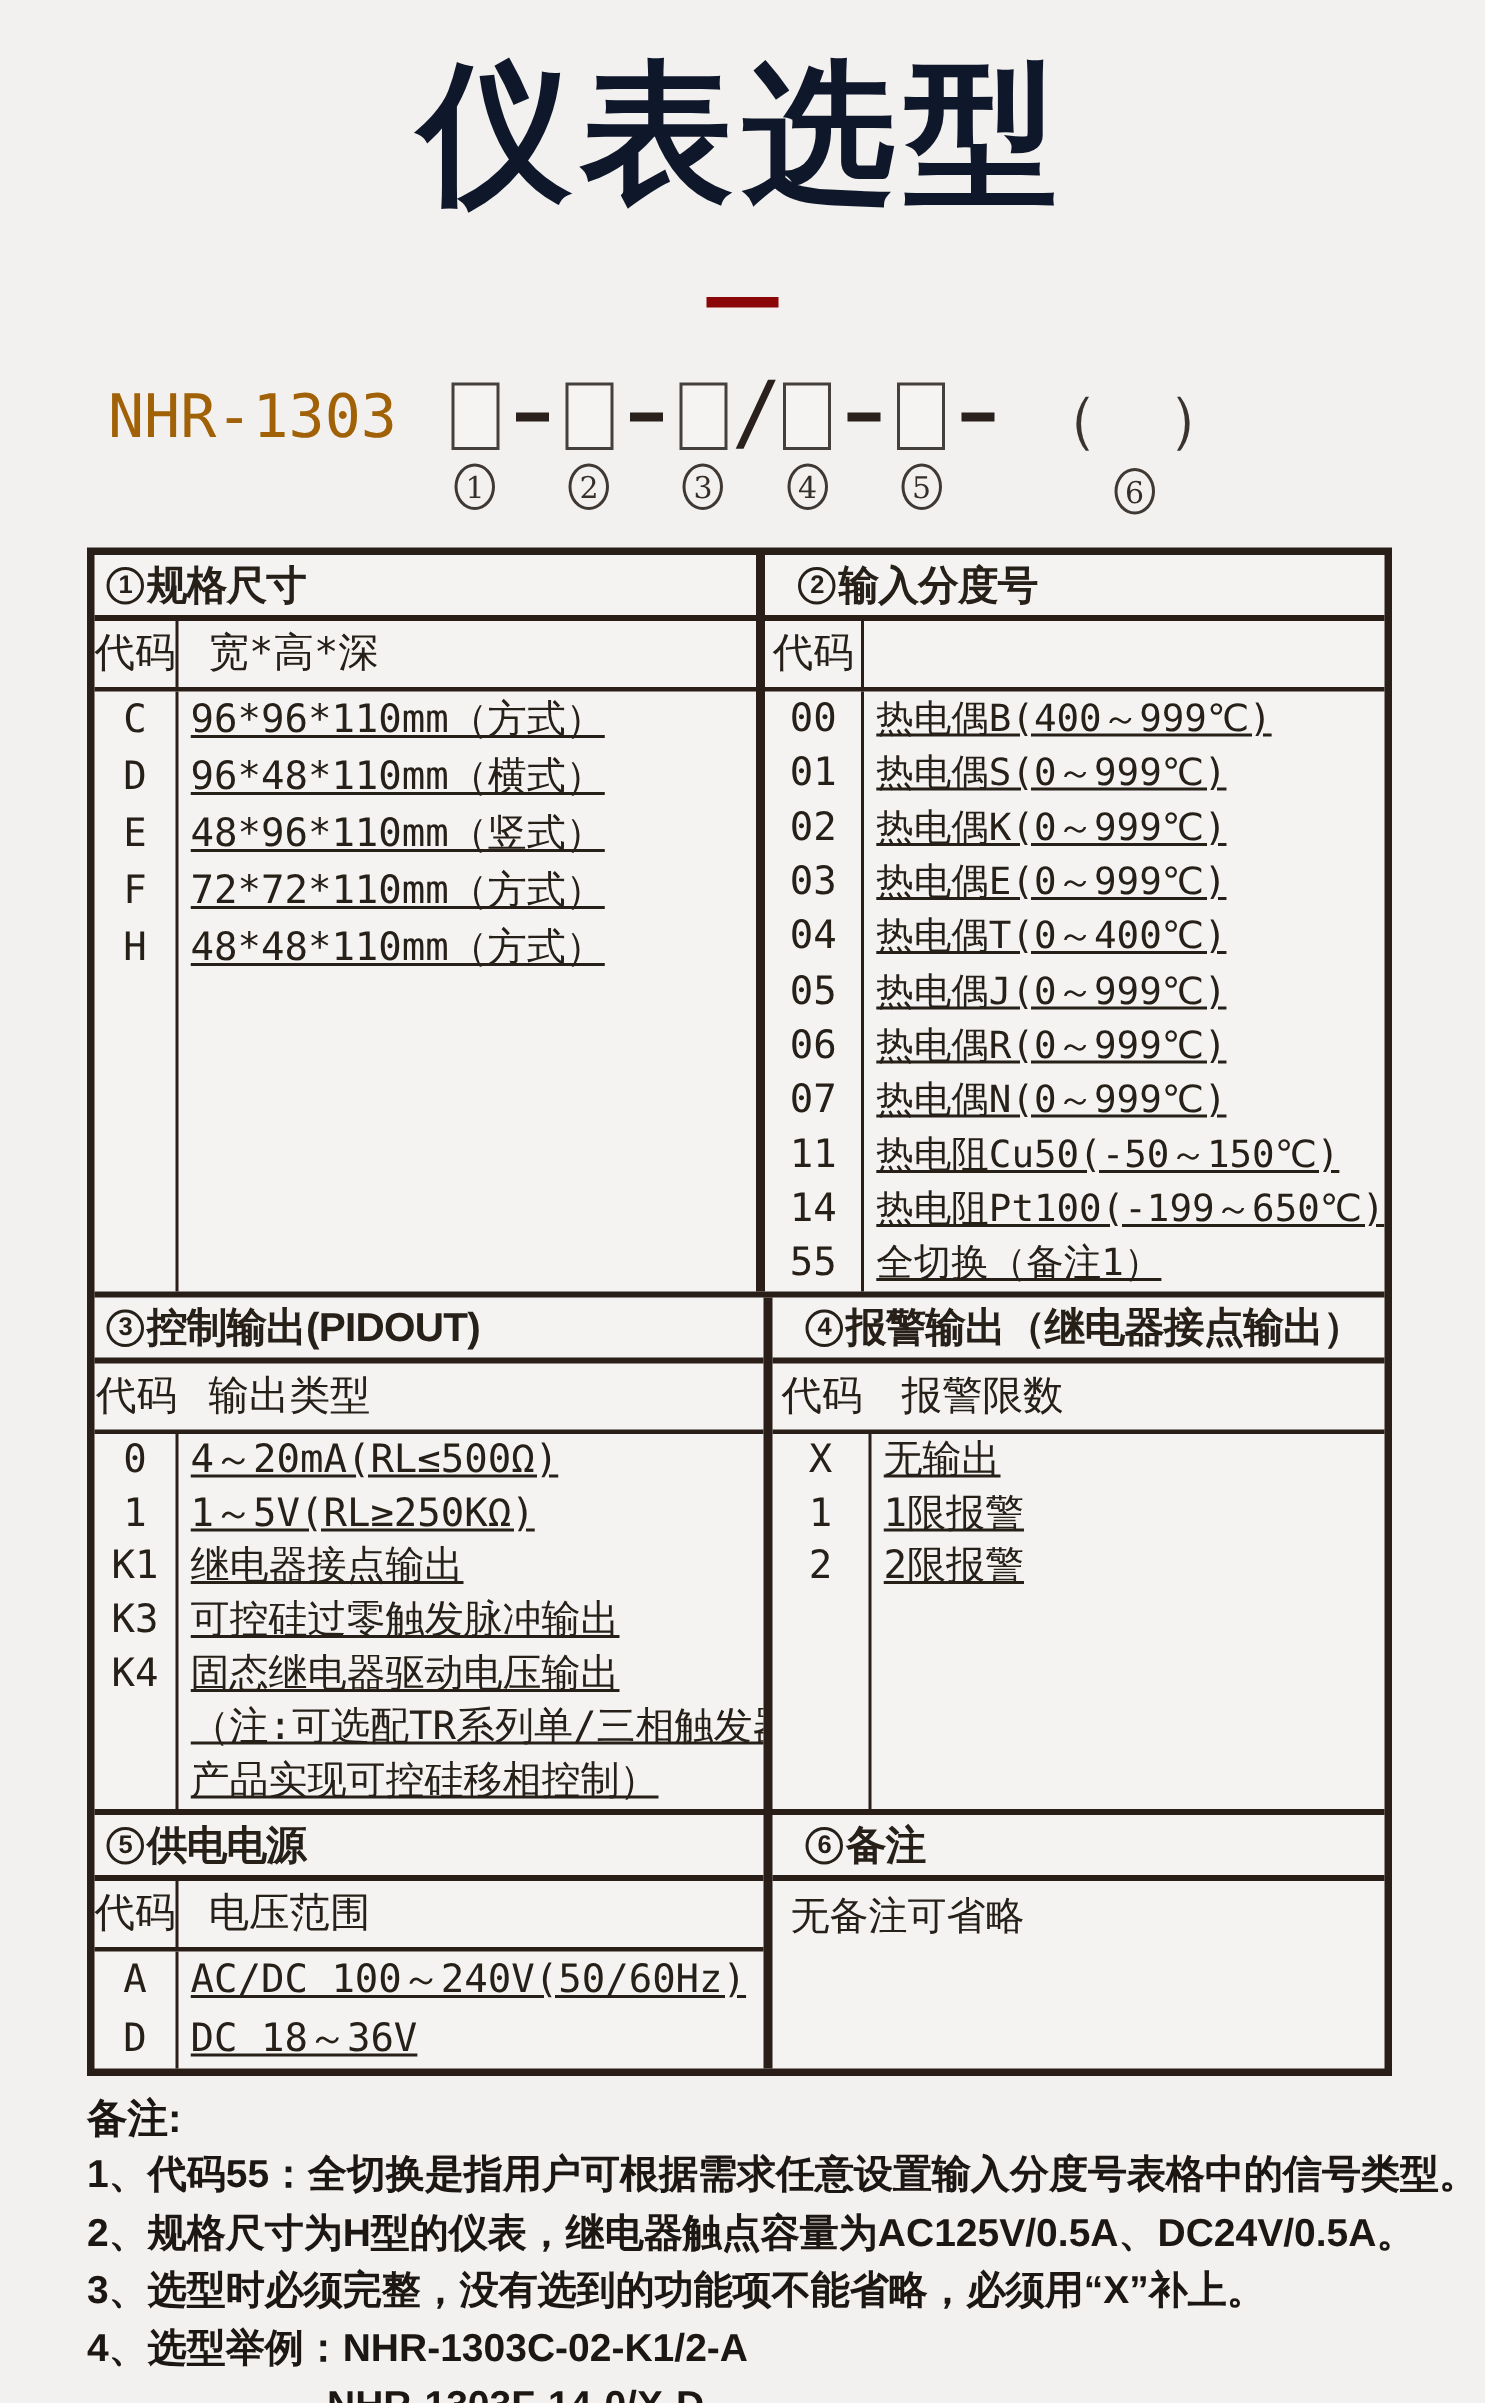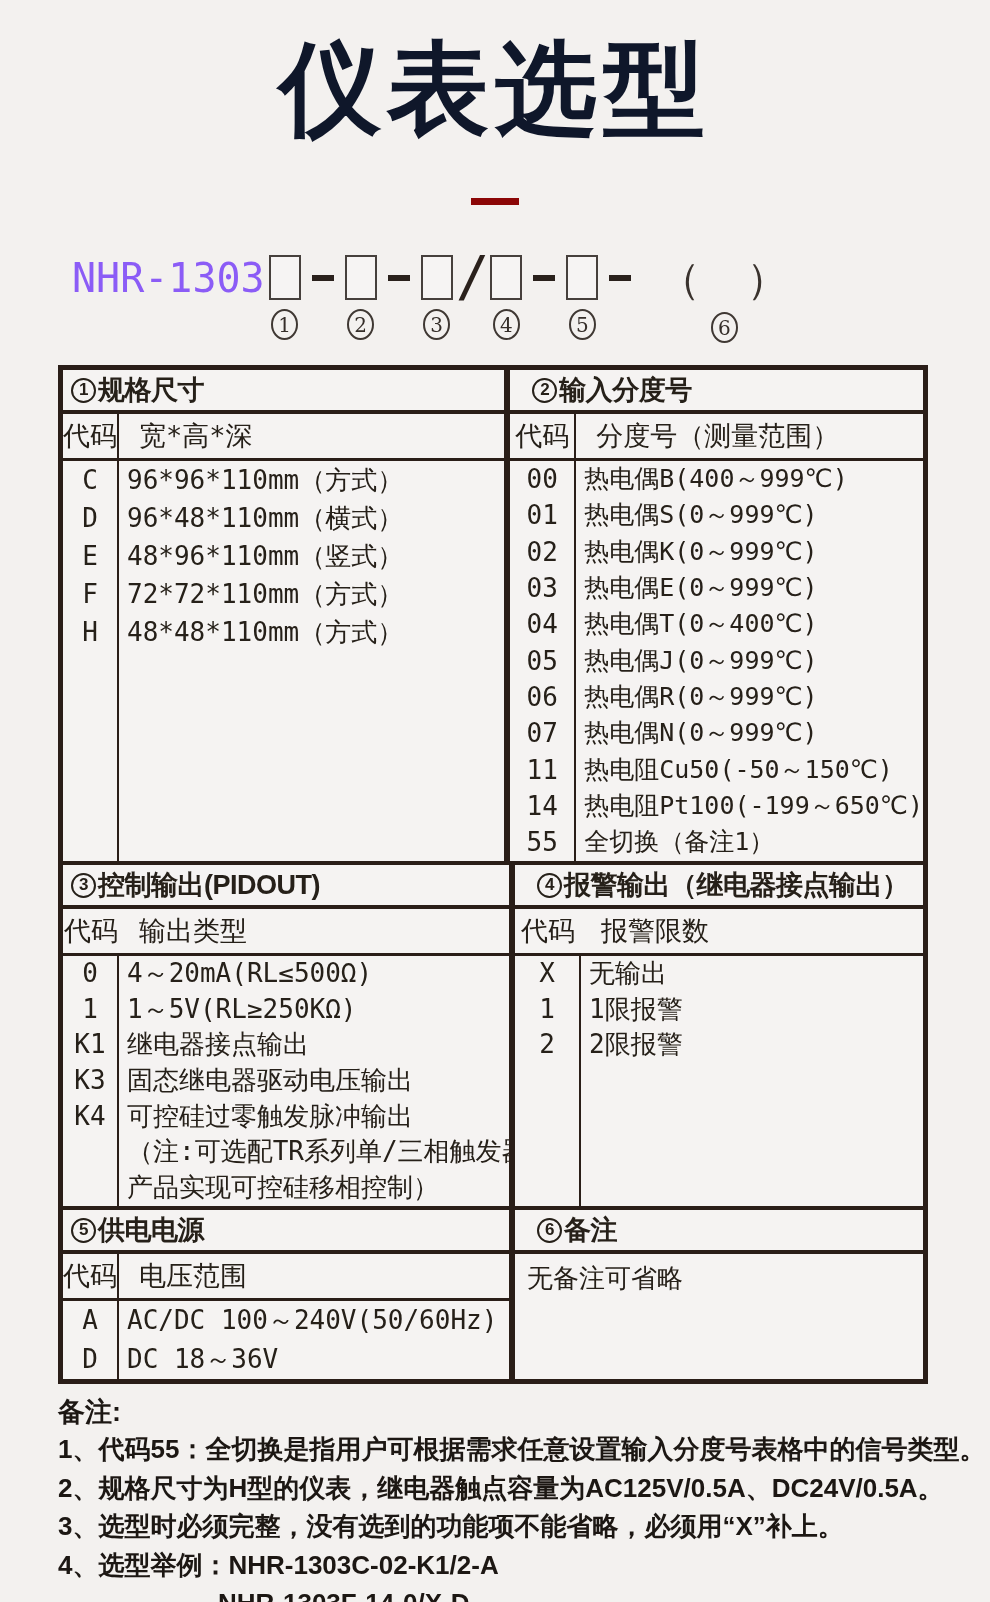--- a/index.html
+++ b/index.html
@@ -16,21 +16,21 @@
   }
   
   .page-title{
     margin:34px 0 0;text-align:center;
     font-family:"Liberation Sans",sans-serif;font-weight:bold;
     font-size:102px;line-height:1.08;letter-spacing:6px;color:#0f172a;
   }
   .red-dash{width:48px;height:7px;background:var(--red);margin:54px auto 0;}
   
   .model-row{display:flex;align-items:flex-start;margin:50px 0 0 72px;}
-  .model-prefix{font-size:40px;line-height:46px;color:#8b5cf6;margin-right:4px;white-space:nowrap;}
+  .model-prefix{font-size:40px;line-height:46px;color:#a16207;margin-right:36px;white-space:nowrap;}
   .slot{display:flex;flex-direction:column;align-items:center;}
   .fbox{width:32px;height:45px;border:2px solid #46403c;box-sizing:border-box;background:#f6f4f3;}
   .circ-m{
     margin-top:9px;width:27px;height:31px;border:2px solid #3f3833;border-radius:50%;
     display:flex;align-items:center;justify-content:center;box-sizing:border-box;
     font-family:"DejaVu Serif",serif;font-size:20px;line-height:1;color:#352e29;
   }
   .sep-dash{width:22px;height:6px;background:#2a211c;margin:20px 11px 0;}
   .sep-slash{font-size:56px;line-height:50px;margin:-4px 1px 0 3px;color:#2a211c;}
   .paren-slot{margin-left:16px;}
@@ -56,21 +56,21 @@
     width:25px;height:25px;border:2px solid var(--text);border-radius:50%;box-sizing:border-box;
     display:inline-flex;align-items:center;justify-content:center;flex:0 0 auto;
     font-size:17px;font-weight:bold;margin-right:2px;
   }
   .sub{height:44px;border-bottom:3px solid var(--border);display:flex;font-weight:normal;font-size:27px;}
   .sub .ch{width:var(--codew);flex:0 0 auto;text-align:center;line-height:44px;box-sizing:border-box;}
   .sub .ch.divided{border-right:2px solid var(--border);}
   .sub .dh{padding-left:20px;line-height:44px;white-space:nowrap;}
   .tbody{display:flex;}
   .codes{flex:0 0 var(--codew);box-sizing:border-box;border-right:2px solid var(--border);text-align:center;font-size:26px;}
-  .descs{flex:1;min-width:0;padding-left:8px;font-size:26px;}
+  .descs{flex:1;min-width:0;padding-left:8px;font-size:26px;text-decoration:underline;}
   .codes span,.descs span{display:block;height:var(--lh);line-height:var(--lh);white-space:nowrap;}
   .descs span{overflow:hidden;}
   .band1 .left{--lh:38px;}
   .band1 .right{--lh:36.3px;}
   .band1 .right .descs{font-size:25px;}
   .band2 .left,.band2 .right{--lh:35.6px;}
   .band3 .left{--lh:39px;}
   .band1 .tbody{height:400px;}
   .band2 .tbody{height:250px;}
   .band3 .tbody{height:78px;}
@@ -150,21 +150,20 @@
         </div>
       </div>
     </div>
     <div class="half right">
       <div class="sec-title">
         <span class="circ-t">2</span>
         <span>输入分度号</span>
       </div>
       <div class="sub">
         <span class="ch divided">代码</span>
-        <span class="dh">分度号（测量范围）</span>
       </div>
       <div class="tbody">
         <div class="codes">
           <span>00</span>
           <span>01</span>
           <span>02</span>
           <span>03</span>
           <span>04</span>
           <span>05</span>
           <span>06</span>
@@ -207,22 +206,22 @@
           <span>K1</span>
           <span>K3</span>
           <span>K4</span>
           <span></span>
           <span></span>
         </div>
         <div class="descs">
           <span>4～20mA(RL≤500Ω)</span>
           <span>1～5V(RL≥250KΩ)</span>
           <span>继电器接点输出</span>
+          <span>可控硅过零触发脉冲输出</span>
           <span>固态继电器驱动电压输出</span>
-          <span>可控硅过零触发脉冲输出</span>
           <span>（注:可选配TR系列单/三相触发器</span>
           <span>产品实现可控硅移相控制）</span>
         </div>
       </div>
     </div>
     <div class="half right">
       <div class="sec-title">
         <span class="circ-t">4</span>
         <span>报警输出（继电器接点输出）</span>
       </div>

